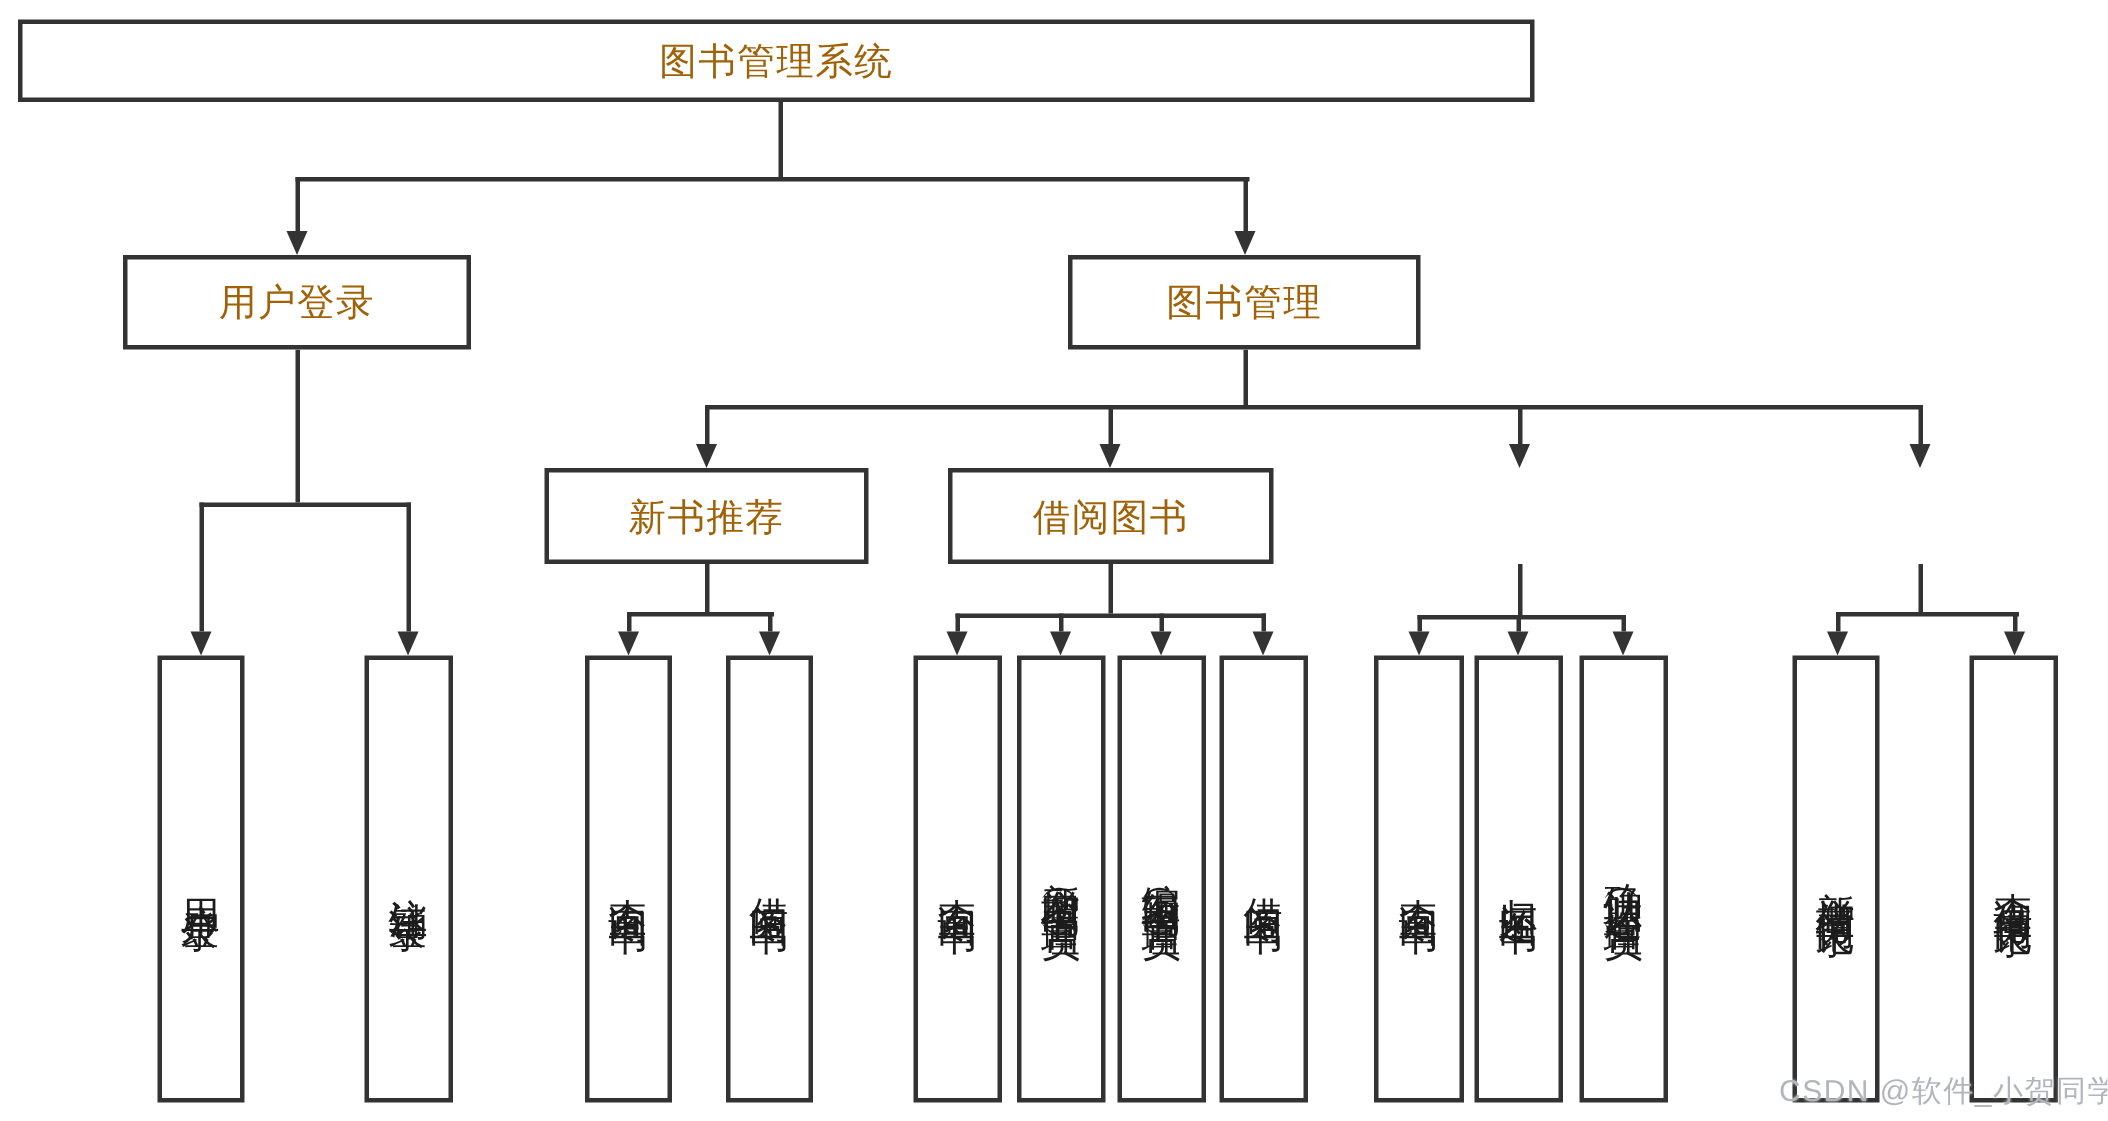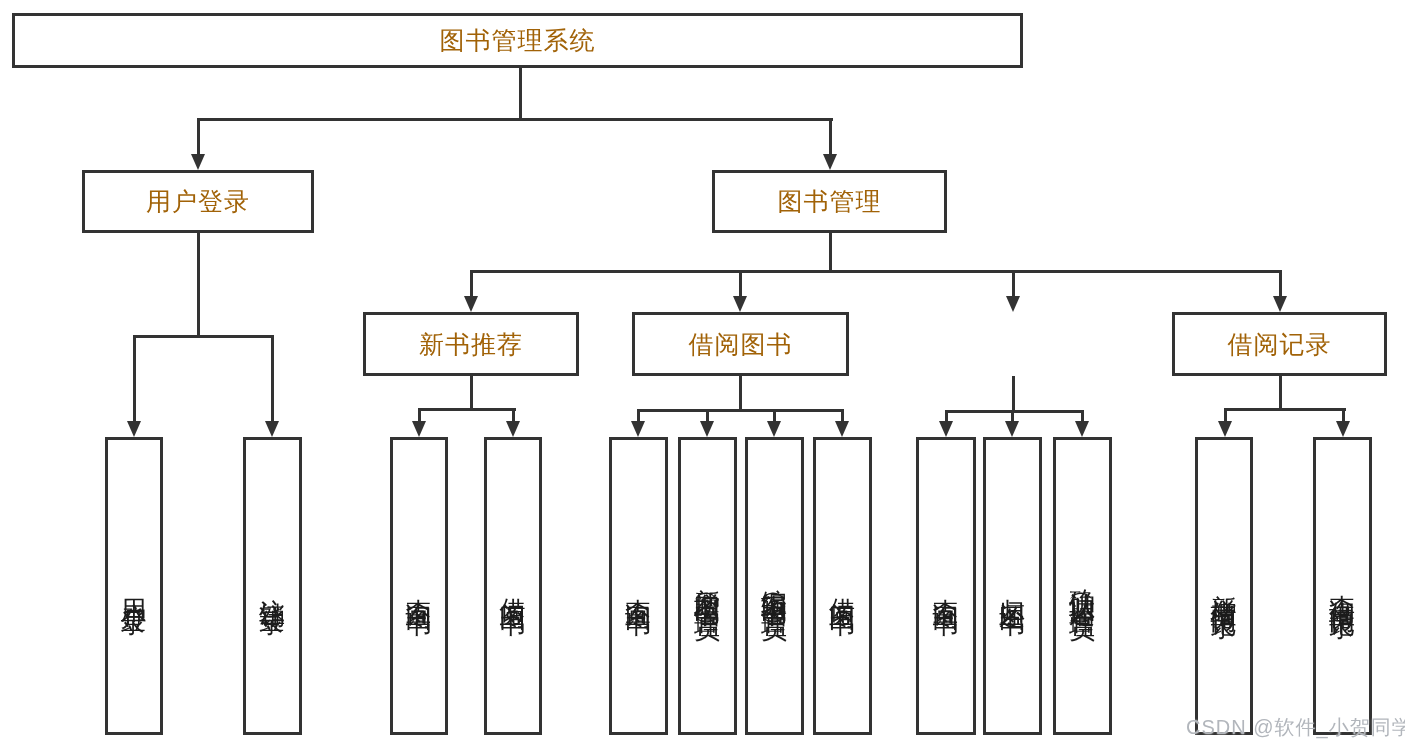--- a/index.html
+++ b/index.html
@@ -107,23 +107,20 @@
   <div class="box h" style="left:712px;top:170px;width:235px;height:63px">
     <span>图书管理</span>
   </div>
 
   <div class="box h" style="left:363px;top:312px;width:216px;height:64px">
     <span>新书推荐</span>
   </div>
   <div class="box h" style="left:632px;top:312px;width:217px;height:64px">
     <span>借阅图书</span>
   </div>
-  <div class="box h" style="left:1172px;top:312px;width:215px;height:64px">
-    <span>借阅记录</span>
-  </div>
 
   <div class="box v" style="left:105px;top:437px;width:58px;height:298px">
     <span>用户登录</span>
   </div>
   <div class="box v" style="left:243px;top:437px;width:59px;height:298px">
     <span>注销登录</span>
   </div>
 
   <div class="box v" style="left:390px;top:437px;width:58px;height:298px">
     <span>查询图书</span>

